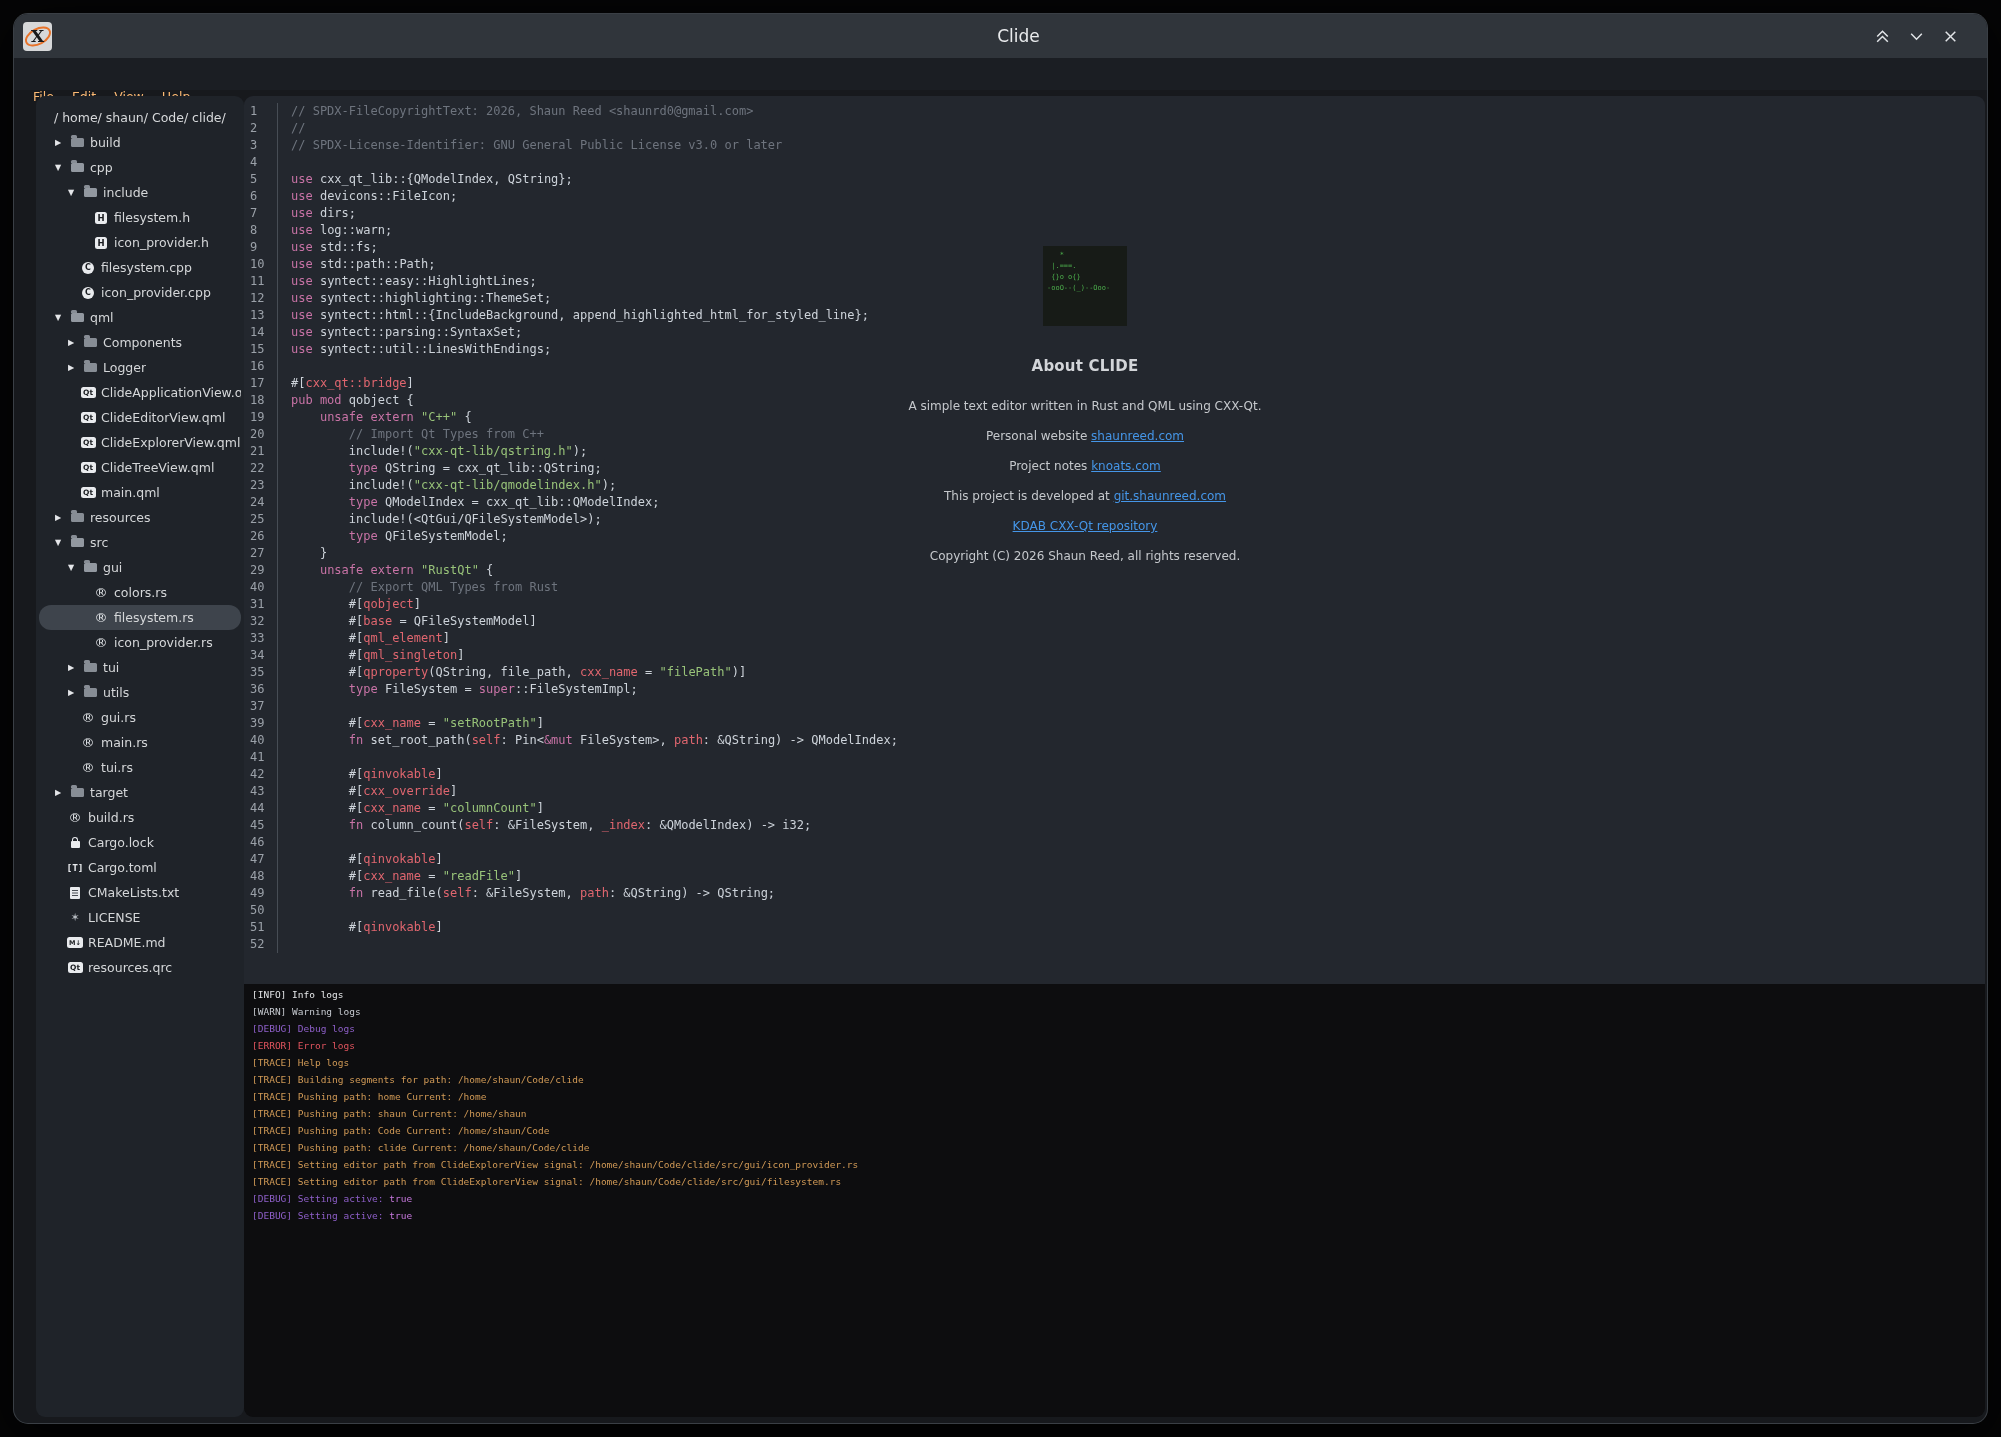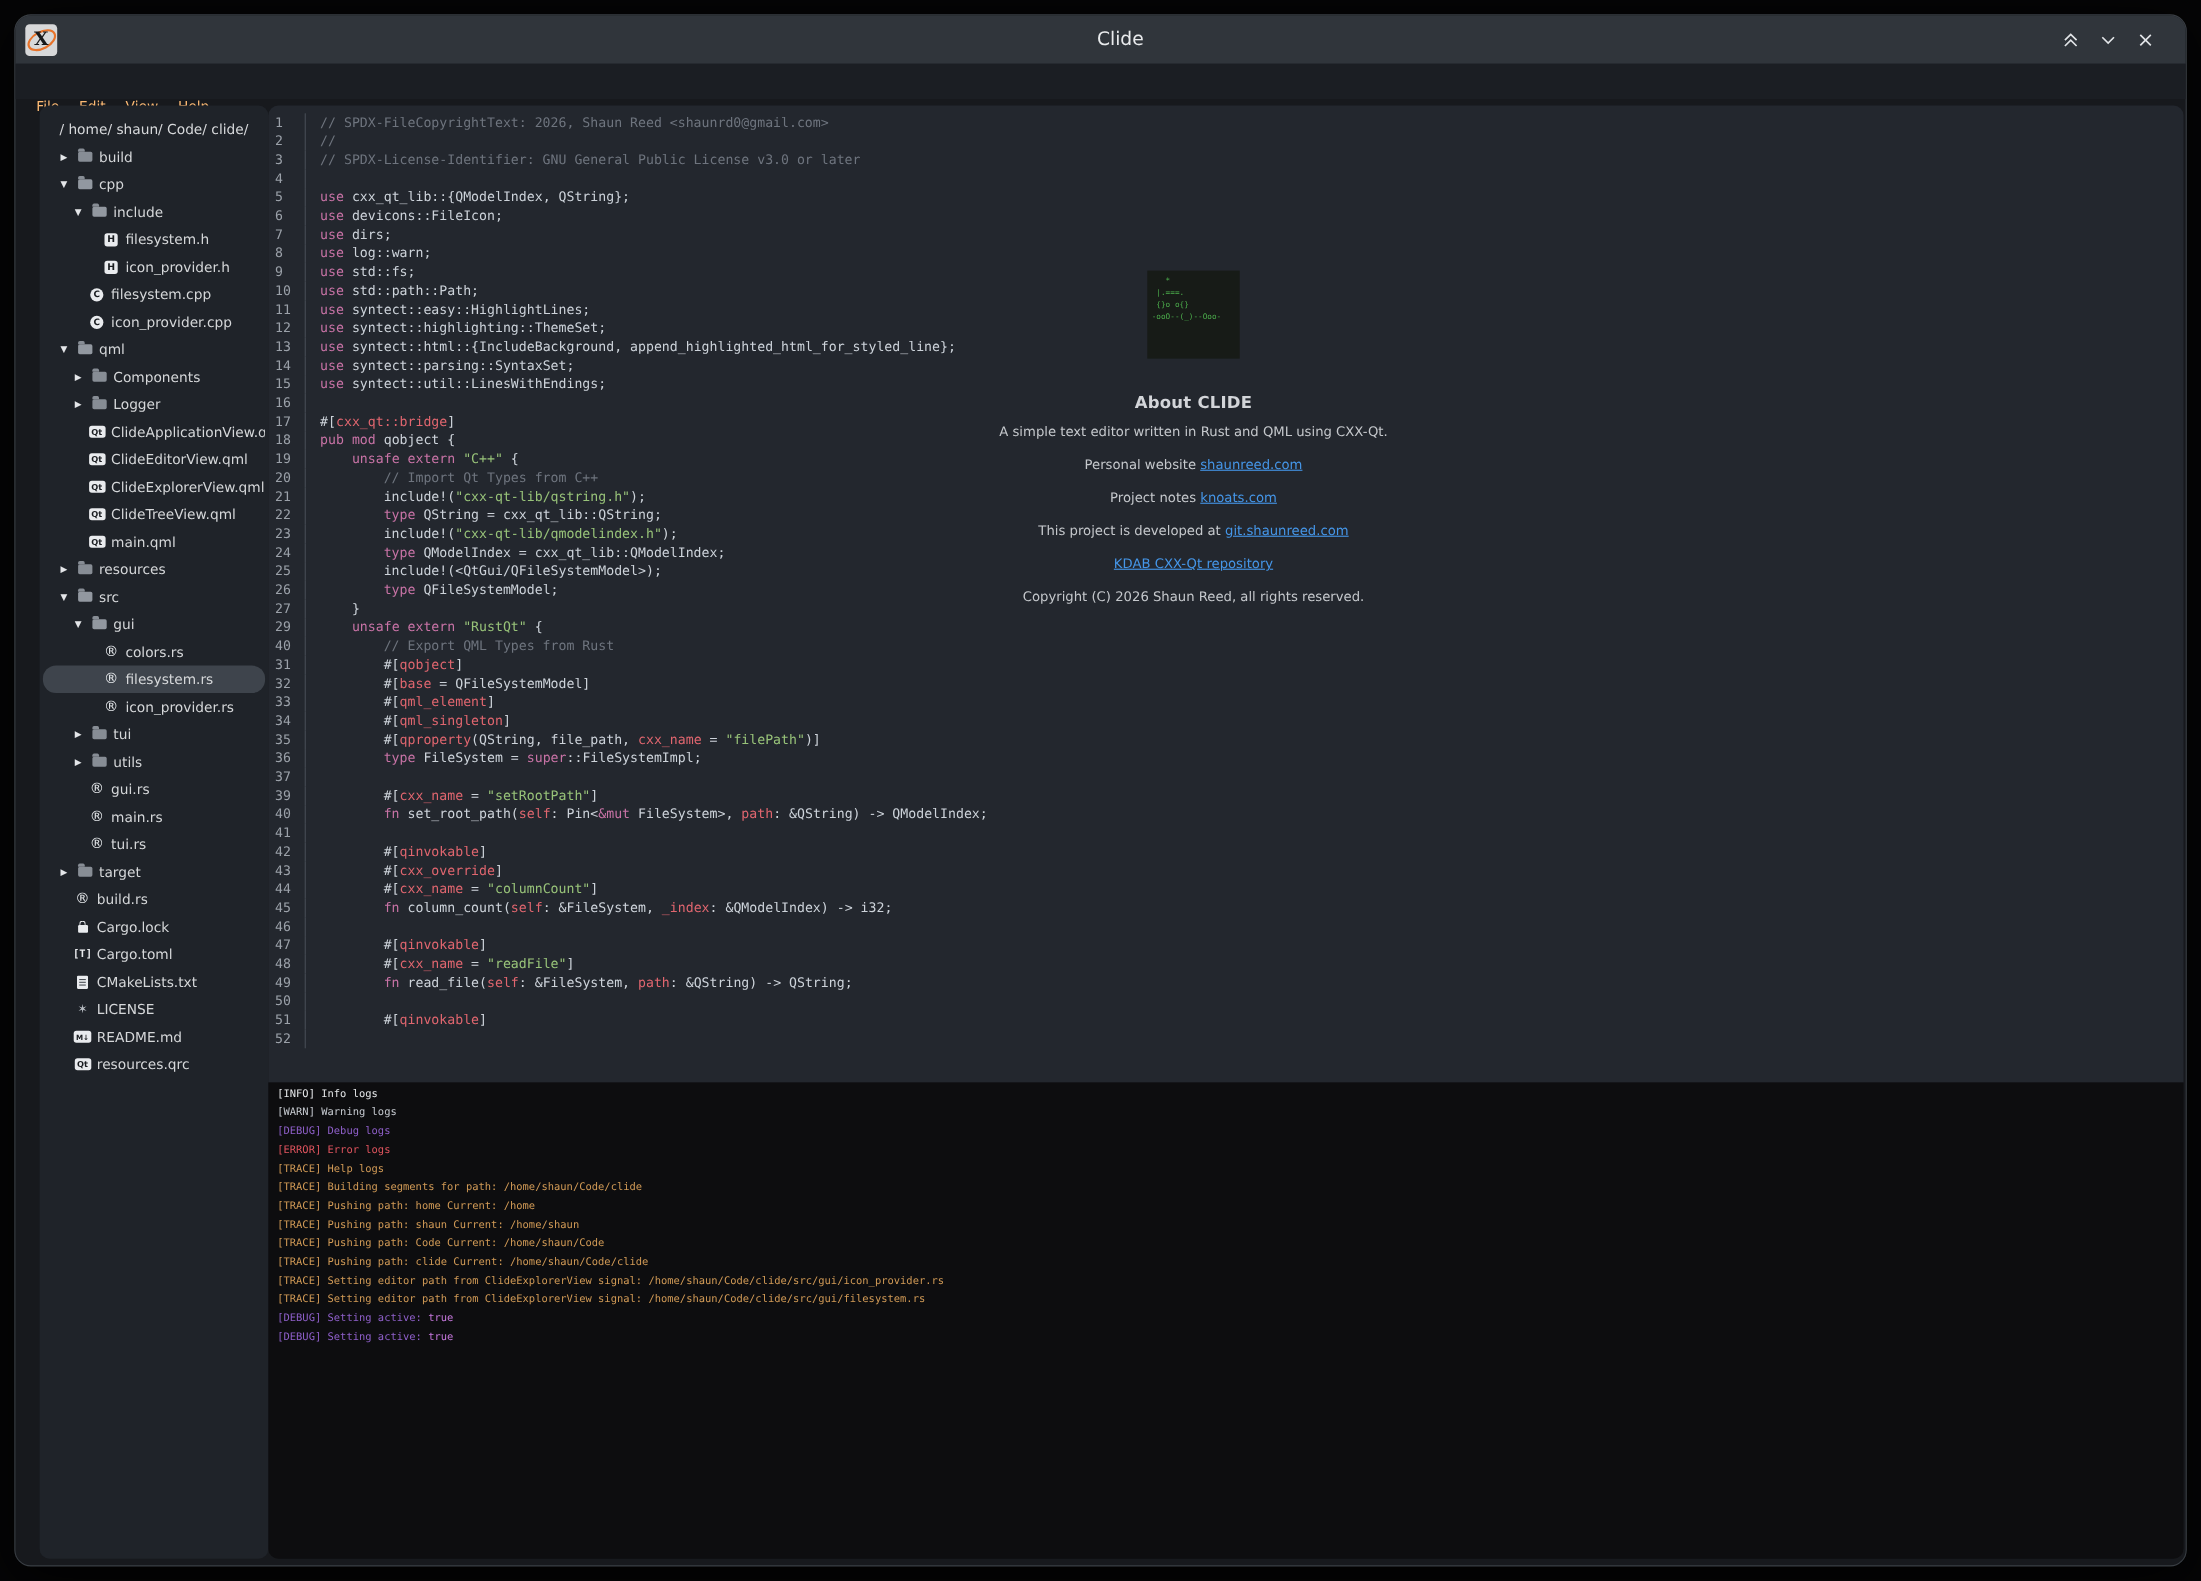--- a/index.html
+++ b/index.html
@@ -76,21 +76,21 @@
   .tk-r { color:var(--syntax-attr,#e0666f); }
   .tk-s { color:var(--syntax-string,#98c379); }
 
   
   .about { position:absolute; left:861px; top:232px; width:420px; text-align:center;
            font-family:"DejaVu Sans", sans-serif; }
   .ascii-box { width:84px; height:80px; margin:0 auto; background:#171b17; }
   .ascii-box pre { font-family:"DejaVu Sans Mono", monospace; font-size:7px; line-height:11px;
                    color:var(--ascii-green,#4cae4c); text-align:left; padding:4px 0 0 4px; }
   .about h2 { margin-top:31px; font-size:15px; color:#d3d5d9; letter-spacing:.2px; }
-  .about .sub { margin-top:10px; font-size:12px; color:#c5c8cc; }
+  .about .sub { margin-top:24px; font-size:12px; color:#c5c8cc; }
   .about .row { margin-top:16px; font-size:12px; color:#c5c8cc; }
   .about a { color:var(--accent-link,#4596e8); text-decoration:underline; cursor:pointer; }
 
   
   .log-panel { position:absolute; left:230px; top:970px; right:2px; bottom:6px;
                background:var(--log-bg,#0d0d0f); border-radius:0 0 9px 9px; overflow:hidden;
                font-family:"DejaVu Sans Mono", monospace; font-size:9.5px; padding:2px 0 0 8px; }
   .logline { height:17px; line-height:17px; white-space:pre; }
   .lg-info  { color:var(--log-info,#e6e8ea); }
   .lg-warn  { color:var(--log-warn,#c6cad0); }

